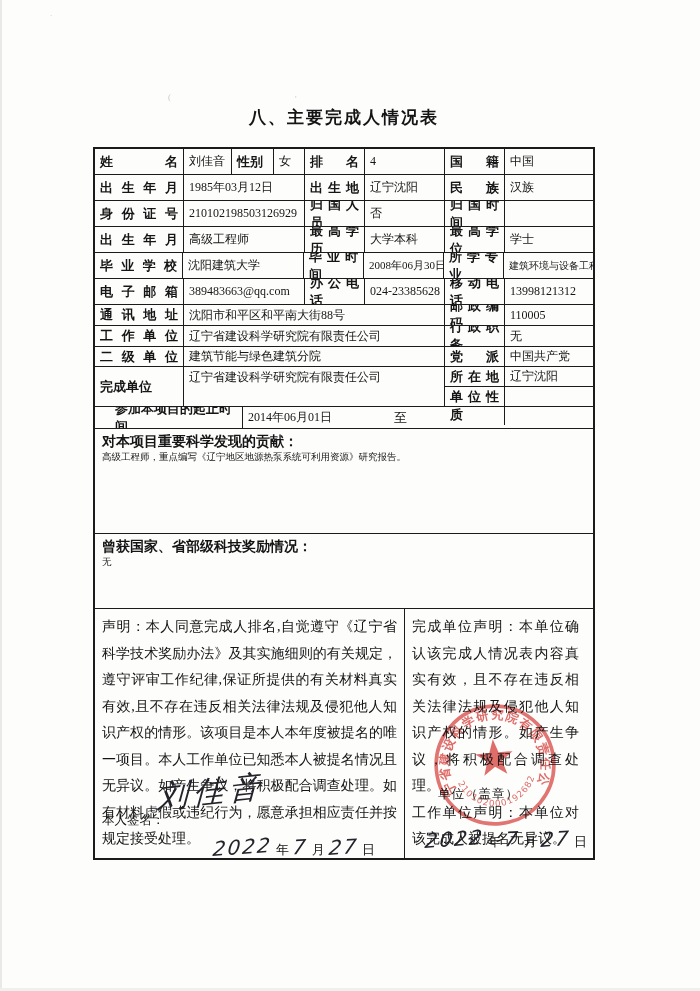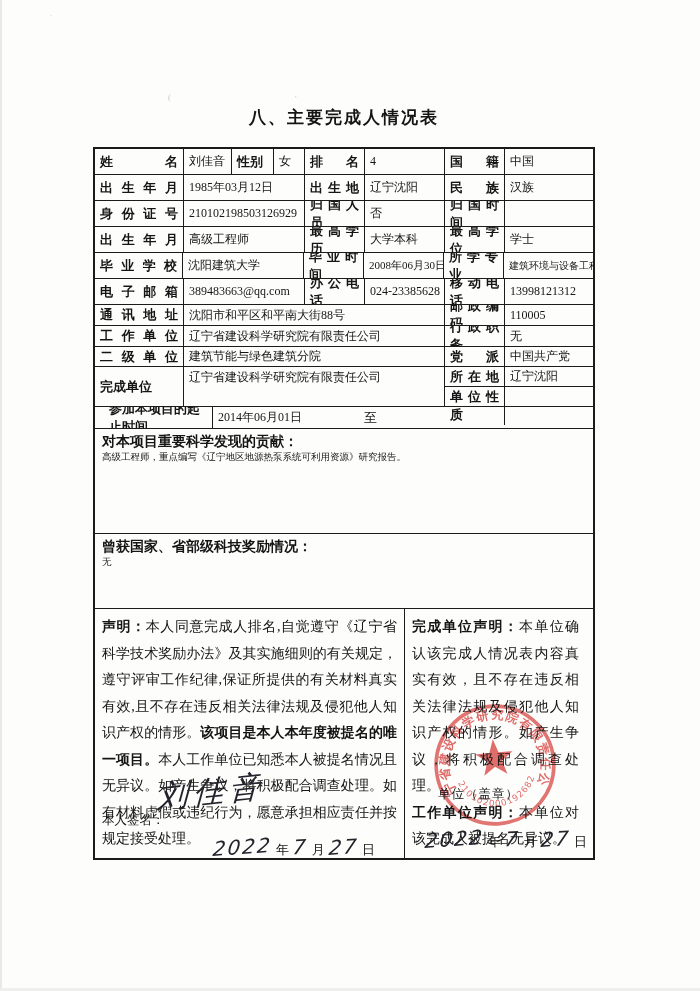--- a/index.html
+++ b/index.html
@@ -40,21 +40,21 @@
   .subrow:last-child{border-bottom:none;flex-direction:column;}
 
   .sect{display:block;padding:3px 7px;box-sizing:border-box;border-bottom:1px solid #1b1b1b;overflow:hidden;}
   .sect-h{font-size:14px;font-weight:bold;line-height:19px;}
   .sect-b{font-size:9.5px;line-height:13px;}
 
   .decl-row{display:flex;flex:1 1 auto;border-bottom:none;}
   .decl-left{width:310px;border-right:1px solid #1b1b1b;box-sizing:border-box;position:relative;overflow:hidden;}
   .decl-right{flex:1;position:relative;overflow:hidden;}
   .decl-text{padding:5px 7px 0 7px;font-size:14px;line-height:26.5px;text-align:justify;position:relative;z-index:2;}
-  .decl-text b{font-weight:bold;margin-top:16px;}
+  .decl-text b{font-weight:normal;margin-top:16px;}
 
   .sign-label{position:absolute;left:7px;top:203px;font-size:12.5px;z-index:2;}
   .hw{font-family:"DejaVu Sans",sans-serif;font-style:italic;color:#23232b;}
   .sig{position:absolute;left:62px;top:162px;font-size:31px;letter-spacing:5px;
        transform:rotate(-6deg) skewX(-8deg);z-index:2;}
   .date-line{position:absolute;display:flex;align-items:baseline;gap:4px;z-index:3;}
   .date-left{left:118px;top:226px;}
   .date-right{left:20px;top:218px;}
   .hw-num{font-size:20px;transform:rotate(-4deg) skewX(-10deg);display:inline-block;letter-spacing:2px;}
   .date-unit{font-size:13px;font-family:"Liberation Serif",serif;}
@@ -271,21 +271,21 @@
       </div>
       <div class="subrow" style="flex:1">
         <div class="c lab" style="width:60px">
             <span class="j">单位性质</span>
           </div>
       </div>
     </div>
   </div>
 
   <div class="row" style="height:22px">
-    <div class="c lab" style="width:118px;padding-left:14px;padding-right:3px">
+    <div class="c lab" style="width:148px;padding-left:20px;padding-right:3px">
         <span>参加本项目的起止时间</span>
       </div>
     <div class="c val end">
       <span>2014年06月01日</span>
       <span style="margin-left:62px;font-size:13px">至</span>
     </div>
   </div>
 
   <div class="sect" style="height:105px">
     <div class="sect-h">对本项目重要科学发现的贡献：</div>

